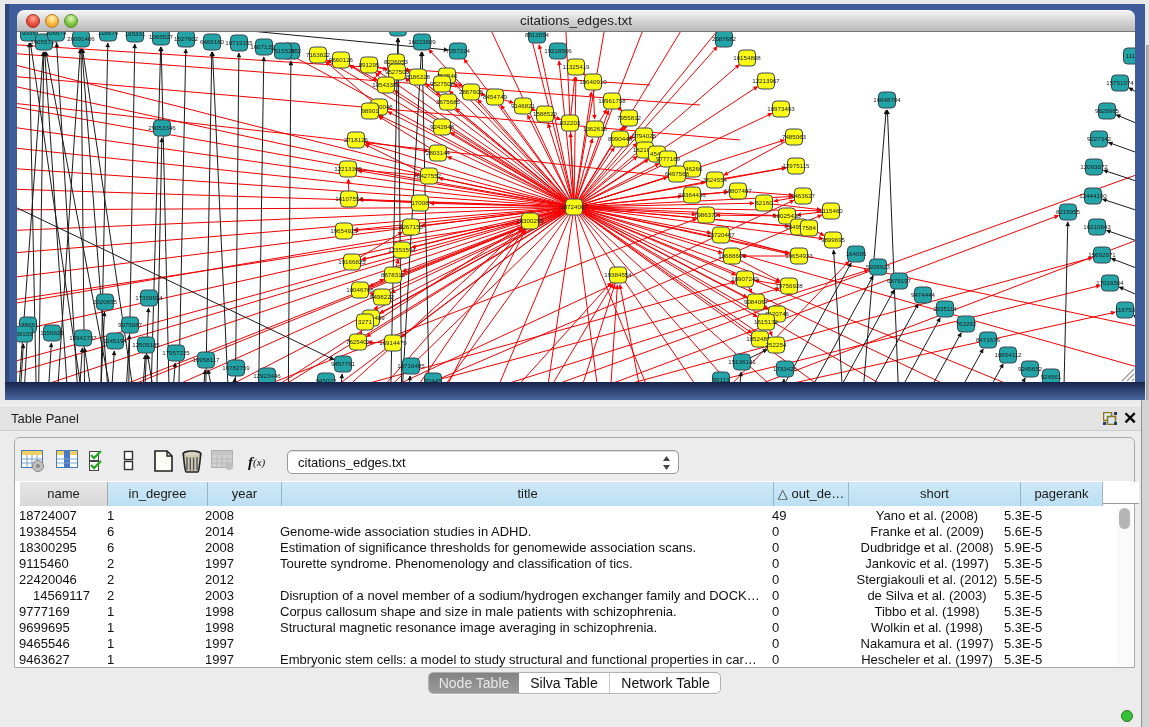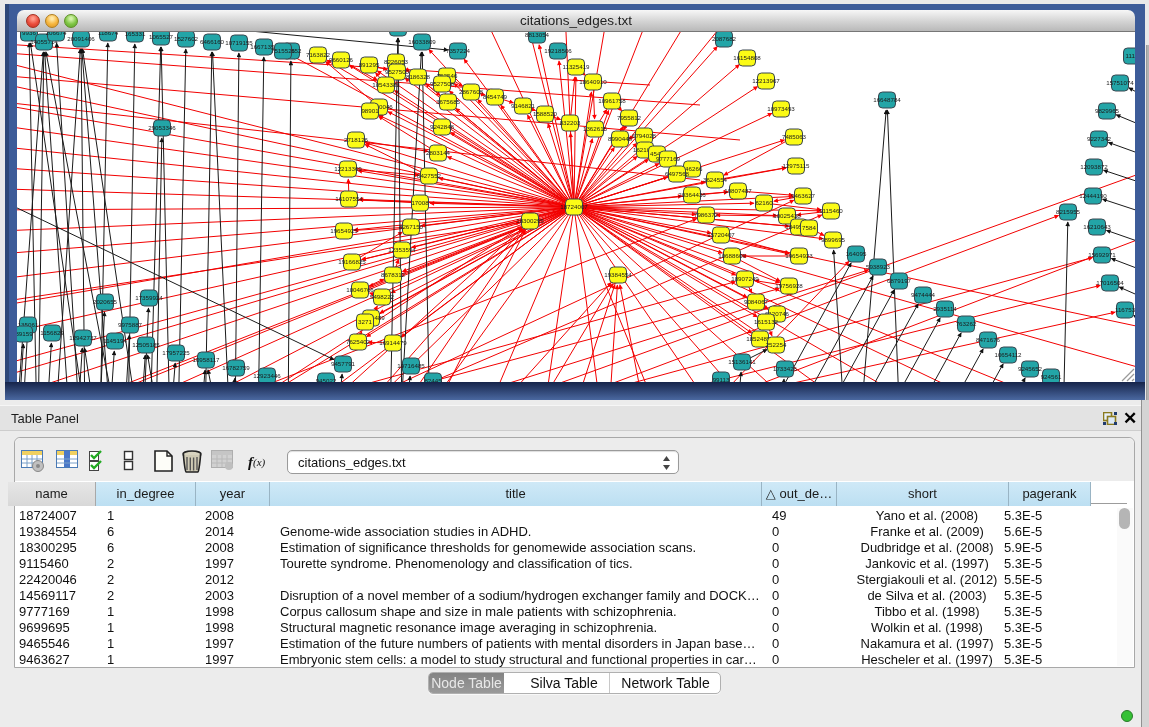--- a/index.html
+++ b/index.html
@@ -30,39 +30,39 @@
 #phead span { position:absolute; left:11px; top:5px; font-size:13px; color:#1d1d1d; }
 #pstrip { left:1141px; top:0; width:8px; height:327px; background:#d4d4d4; border-left:1px solid #919191;}
 #container { left:14px; top:437px; width:1121px; height:231px; background:#fff;
   border:1px solid #a8a8a8; border-radius:6px 6px 0 0; }
 #toolbar { left:15px; top:438px; width:1119px; height:43px; background:#ececec; border-radius:6px 6px 0 0;}
 #combo { left:287px; top:50px; width:392px; height:24px; background:#fff;
   border:1px solid #9a9a9a; border-radius:5px; box-shadow:inset 0 1px 1px #ddd; }
 #combo span { position:absolute; left:10px; top:4px; font-size:13px; color:#111; }
 
 
-#thead { left:8px; top:482px; width:1119px; height:22px; background:#fff; border-bottom:1px solid #9c9c9c;}
+#thead { left:20px; top:482px; width:1119px; height:22px; background:#fff; border-bottom:1px solid #9c9c9c;}
 .hc { position:absolute; top:0; height:24px; background:linear-gradient(#cfe9f7,#bcdff2);
   border-right:1px solid #99b4c4; font-size:13px; color:#1b1b1b; text-align:center; line-height:24px; }
 .hc.gray { background:linear-gradient(#e6e6e6,#d8d8d8); border-right:1px solid #a8a8a8; }
 
 
 .row { position:absolute; left:0px; width:1115px; height:16px; font-size:13px; color:#111; }
 .row .c { position:absolute; top:0; white-space:nowrap; }
 .row .ctr { text-align:center; }
 
 
 #vsb { left:1117px; top:508px; width:16px; height:158px; background:#fafafa; }
 #vsb .thumb { position:absolute; left:2px; top:0; width:11px; height:21px; background:#b5b5b5; border-radius:6px; }
 
 
 #tabs { left:428px; top:672px; width:293px; height:22px; border:1px solid #b0b0b0;
   border-radius:5px; background:#fff; box-shadow:0 1px 0 #f8f8f8; }
 .tab { position:absolute; top:0; height:20px; font-size:14px; line-height:20px; text-align:center; color:#111; }
-#tab1 { left:0; width:75px; background:linear-gradient(#838383,#9a9a9a); color:#e8e8e8; border-radius:4px 0 0 4px; }
+#tab1 { left:0; width:90px; background:linear-gradient(#838383,#9a9a9a); color:#e8e8e8; border-radius:4px 0 0 4px; }
 #tab2 { left:90px; width:91px; border-right:1px solid #c8c8c8; }
 #tab3 { left:181px; width:111px; }
 #mem { left:1015px; top:727px; width:100px; font-size:12px; color:#222; text-align:right; }
 #dot { left:1121px; top:710px; width:12px; height:12px; border-radius:50%;
   background:#35c135; border:1px solid #2a7a2a; }
 
 #dockic { left:1103px; top:412px; width:14px; height:13px; }
 #closex { left:1123px; top:408px; width:17px; height:17px; font-size:17px; font-weight:bold; color:#000; }
 </style></head>
 <body>
@@ -773,21 +773,21 @@
   </div>
 <div class="row" style="top:572px">
     <span class="c" style="left:19px">22420046</span>
     <span class="c" style="left:107px">2</span>
     <span class="c" style="left:205px">2012</span>
     <span class="c" style="left:772px">0</span>
     <span class="c ctr" style="left:844px;width:166px">Stergiakouli et al. (2012)</span>
     <span class="c" style="left:1004px">5.5E-5</span>
   </div>
 <div class="row" style="top:588px">
-    <span class="c" style="left:19px">14569117</span>
+    <span class="c" style="left:33px">14569117</span>
     <span class="c" style="left:107px">2</span>
     <span class="c" style="left:205px">2003</span>
     <span class="c" style="left:280px">Disruption of a novel member of a sodium/hydrogen exchanger family and DOCK…</span>
     <span class="c" style="left:772px">0</span>
     <span class="c ctr" style="left:844px;width:166px">de Silva et al. (2003)</span>
     <span class="c" style="left:1004px">5.3E-5</span>
   </div>
 <div class="row" style="top:604px">
     <span class="c" style="left:19px">9777169</span>
     <span class="c" style="left:107px">1</span>
@@ -803,21 +803,20 @@
     <span class="c" style="left:205px">1998</span>
     <span class="c" style="left:280px">Structural magnetic resonance image averaging in schizophrenia.</span>
     <span class="c" style="left:772px">0</span>
     <span class="c ctr" style="left:844px;width:166px">Wolkin et al. (1998)</span>
     <span class="c" style="left:1004px">5.3E-5</span>
   </div>
 <div class="row" style="top:636px">
     <span class="c" style="left:19px">9465546</span>
     <span class="c" style="left:107px">1</span>
     <span class="c" style="left:205px">1997</span>
-    <span class="c" style="left:280px">Estimation of the future numbers of patients with mental disorders in Japan base…</span>
     <span class="c" style="left:772px">0</span>
     <span class="c ctr" style="left:844px;width:166px">Nakamura et al. (1997)</span>
     <span class="c" style="left:1004px">5.3E-5</span>
   </div>
 <div class="row" style="top:652px">
     <span class="c" style="left:19px">9463627</span>
     <span class="c" style="left:107px">1</span>
     <span class="c" style="left:205px">1997</span>
     <span class="c" style="left:280px">Embryonic stem cells: a model to study structural and functional properties in car…</span>
     <span class="c" style="left:772px">0</span>

